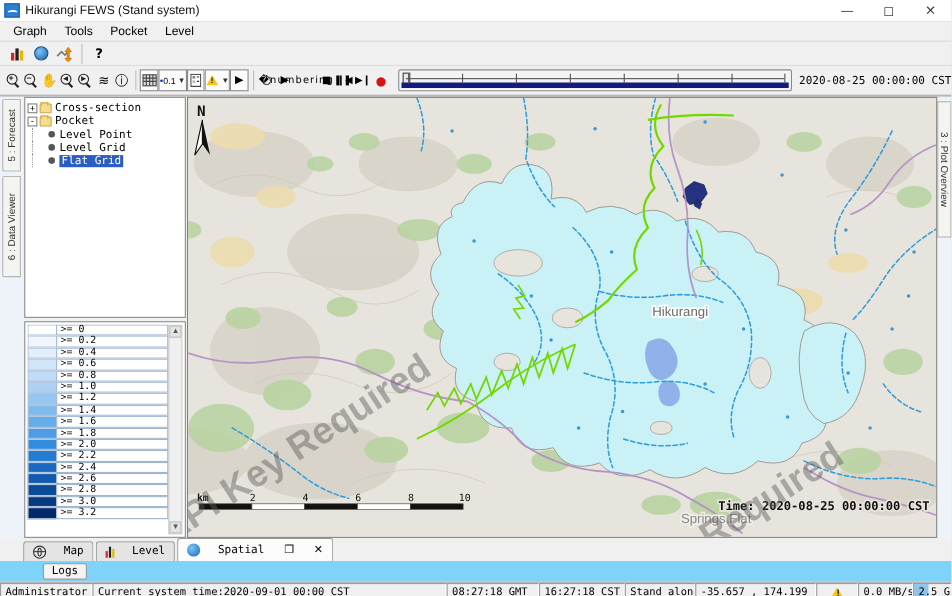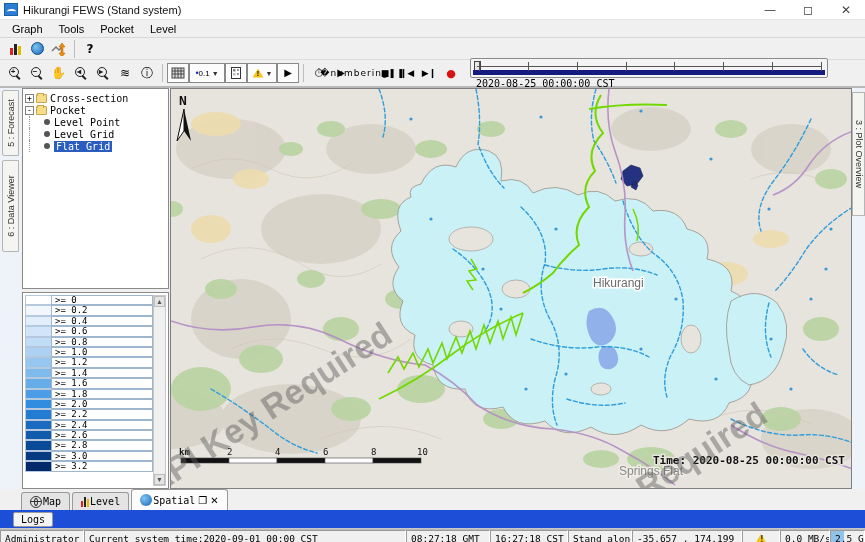--- a/index.html
+++ b/index.html
@@ -28,21 +28,21 @@
 
   
   .g { font-family:"DejaVu Sans",sans-serif; font-size:12px; line-height:1; }
   .mag { position:relative; width:13px; height:13px; }
   .mag::before { content:""; position:absolute; left:0; top:0; width:8px; height:8px; border:1.6px solid #222; border-radius:50%; }
   .mag::after { content:""; position:absolute; left:8px; top:8px; width:5px; height:1.8px; background:#222; transform:rotate(45deg); transform-origin:0 0; }
   .mag .sub { position:absolute; left:1px; top:0px; width:7px; text-align:center; font-size:8px; font-weight:bold; color:#222; }
   .chart-bars { display:flex; align-items:flex-end; gap:1px; height:13px; }
   .chart-bars i { width:3px; display:block; }
   .globe-icon { width:13px; height:13px; border-radius:50%; background:radial-gradient(circle at 35% 35%, #7ec4f2, #1565b5); border:1px solid #0d4a86; position:relative; }
-  .timeline-wrap { display:flex; align-items:flex-start; margin-left:8px;flex-direction:column; }
+  .timeline-wrap { display:flex; align-items:center; margin-left:8px; }
   .timeline { width:358px; height:20px; border:1px solid #8a8a8a; background:#f4f4f4; position:relative; border-radius:2px; }
   .timeline .track { position:absolute; left:6px; right:6px; top:7px; height:1px; background:#555; }
   .timeline .tick { position:absolute; top:3px; width:1px; height:9px; background:#555; }
   .timeline .navy { position:absolute; left:2px; right:2px; bottom:2px; height:5px; background:#141a7e; }
   .timeline .handle { position:absolute; left:3px; top:2px; width:7px; height:11px; border:1px solid #444; background:#e8e8e8; }
   .tl-time { margin-left:6px; font-family:"DejaVu Sans Mono",monospace; font-size:10px; white-space:nowrap; }
 
   
   .main { display:flex; height:401px; }
   .vstrip-left { width:21px; background:#eef3f9; display:flex; flex-direction:column; align-items:center; padding-top:2px; gap:4px; }
@@ -74,30 +74,30 @@
   .vscroll { width:13px; background:#f0f0f0; border:1px solid #c8c8c8; display:flex; flex-direction:column; justify-content:space-between; align-items:center; }
   .vscroll .arr { font-size:7px; color:#555; width:100%; text-align:center; background:#e4e4e4; border:1px solid #bdbdbd; line-height:9px; }
 
   
   .map-area { flex:1; position:relative; border:1px solid #808080; overflow:hidden; background:#e7e4dd; }
   .map-area svg { display:block; }
   .wm { position:absolute; font-size:34px; font-weight:bold; color:rgba(90,90,90,.45); transform:rotate(-33deg); white-space:nowrap; font-family:"Liberation Sans",sans-serif; pointer-events:none; }
 
   
   .bottomtabs { height:21px; display:flex; align-items:flex-end; padding-left:21px; gap:2px; background:#f0f0f0; }
-  .btab { height:18px; display:flex; align-items:center; gap:1px; border:1px solid #9a9a9a; border-bottom:none; border-radius:3px 3px 0 0; padding:0 8px; background:#e4e4e4; font-family:"DejaVu Sans Mono",monospace; font-size:10px; }
+  .btab { height:18px; display:flex; align-items:center; gap:16px; border:1px solid #9a9a9a; border-bottom:none; border-radius:3px 3px 0 0; padding:0 8px; background:#e4e4e4; font-family:"DejaVu Sans Mono",monospace; font-size:10px; }
   .btab.active { background:#fcfcfc; height:21px;text-align:right; }
   .btab .mini-globe { width:12px; height:12px; border-radius:50%; border:1px solid #333; position:relative; flex:none; }
   .btab .mini-globe::before { content:""; position:absolute; inset:1px 3px; border:1px solid #333; border-radius:50%; }
   .btab .mini-globe::after { content:""; position:absolute; left:0; right:0; top:4px; height:1px; background:#333; }
   .btab .mini-bars { display:flex; align-items:flex-end; gap:1px; height:11px; flex:none; }
   .btab .mini-bars i { width:2px; display:block; }
   .btab .mini-blue { width:12px; height:12px; border-radius:50%; background:radial-gradient(circle at 35% 35%,#7ec4f2,#1565b5); flex:none; }
   .btab .tclose,.btab .tmax { font-family:"DejaVu Sans",sans-serif; font-weight:bold; font-size:10px; margin-left:2px; }
-  .logsrow { height:19px; background:#1d4ed8; display:flex; align-items:center; padding-left:13px; border-bottom:1px solid #c8c8c8; }
+  .logsrow { height:19px; background:#7dd3fc; display:flex; align-items:center; padding-left:39px; border-bottom:1px solid #c8c8c8; }
   .logs-btn { border:1px solid #9a9a9a; background:#f4f4f4; border-radius:2px; padding:1px 7px; font-family:"DejaVu Sans Mono",monospace; font-size:10px; }
 
   
   .statusbar { height:18px; display:flex; border-top:1px solid #b8b8b8; background:#f0f0f0; font-family:"DejaVu Sans Mono",monospace; font-size:9.5px; }
   .seg { border:1px solid; border-color:#9a9a9a #fff #fff #9a9a9a; display:flex; align-items:center; padding:0 4px; white-space:nowrap; overflow:hidden; }
   .seg.warnseg { justify-content:center; }
   .warn-tri { width:0; height:0; border-left:6px solid transparent; border-right:6px solid transparent; border-bottom:10px solid #f4c514; position:relative; }
   .warn-tri::after { content:"!"; position:absolute; left:-1.5px; top:1px; font-size:8px; font-weight:bold; color:#000; }
   .memseg { position:relative; }
   .memseg .fill { position:absolute; left:0; top:0; bottom:0; width:38%; background:#8fc3ea; }

